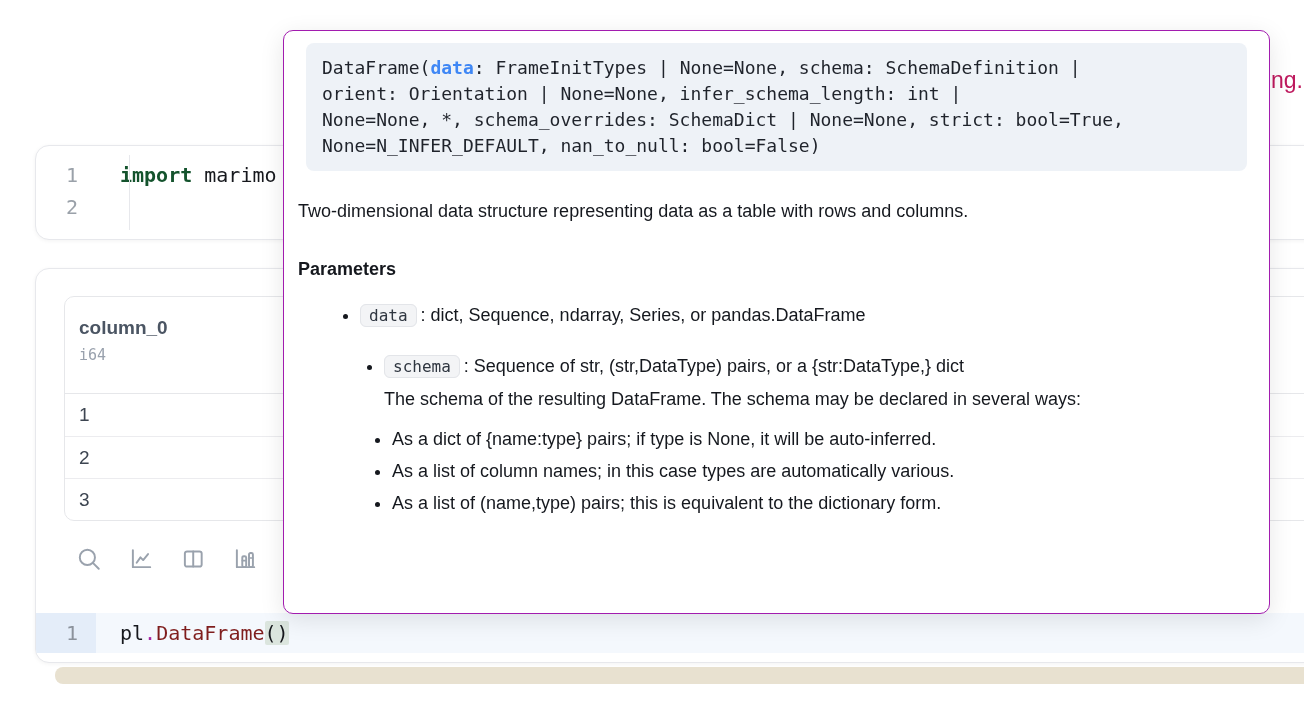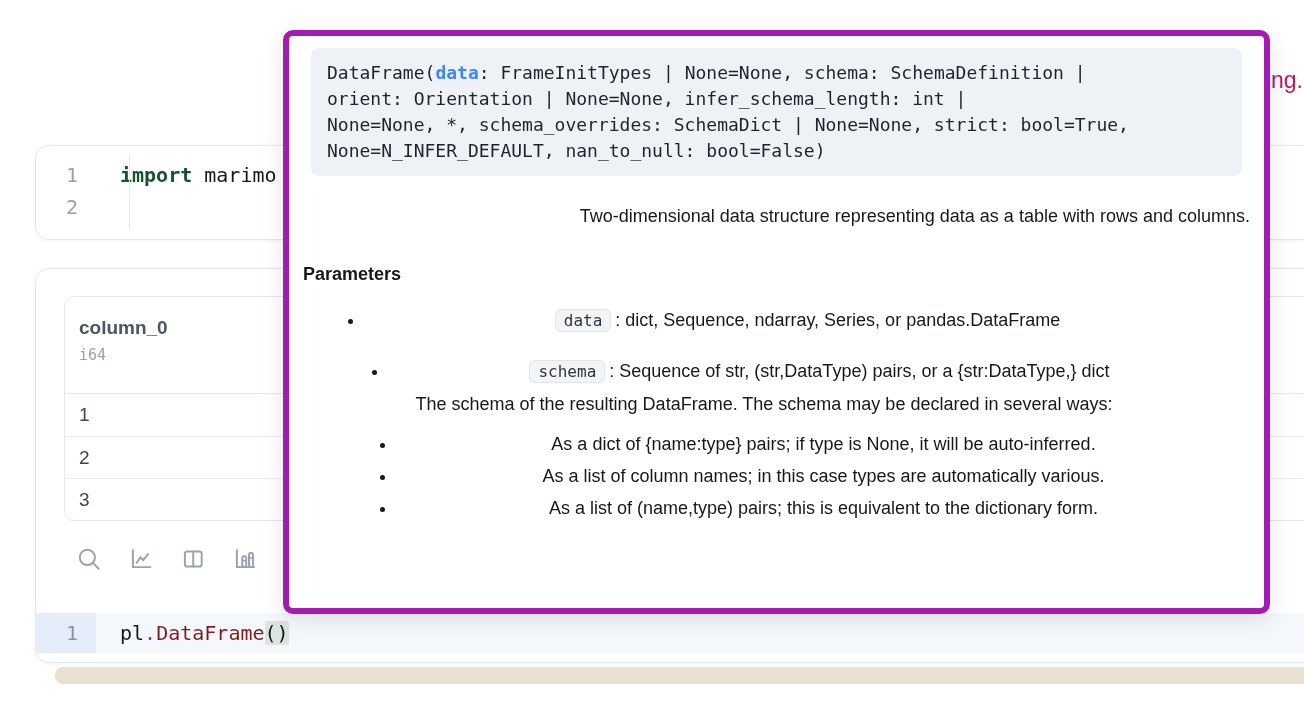--- a/index.html
+++ b/index.html
@@ -52,32 +52,32 @@
   .tok-meth { color:#7f1d1d; }
   .tok-paren { color:#16181d; background:#dbe5de; border-radius:2px; }
 
   
   .console { position:absolute; left:55px; top:667px; width:1249px; height:17px;
              background:#e8e1d0; border-radius:8px 0 0 8px; }
 
   
   .tooltip {
     position:absolute; left:283px; top:30px; width:987px; height:584px;
-    background:#fff; border:6px solid #a21caf; border-radius:10px;
+    background:#fff; border:1px solid #a21caf; border-radius:10px;
     box-shadow:0 6px 24px rgba(0,0,0,.10); overflow:hidden; z-index:10;
     padding:0 14px;
   }
   .sig {
     margin:12px 8px 0; background:#eef2f7; border-radius:8px; padding:12px 16px;
     font-family:"DejaVu Sans Mono", monospace; font-size:18px; line-height:26px; color:#1f232b;
   }
   .sig-param { color:#3f87f5; font-weight:bold; }
-  .doc-desc { margin-top:24px; font-size:18px; line-height:32px; color:#15181e;text-align:right; }
+  .doc-desc { margin-top:24px; font-size:18px; line-height:32px; color:#15181e; }
   .params-h { margin-top:26px; font-size:18px; line-height:32px; font-weight:bold; color:#15181e; }
-  ul.params { margin-top:14px; padding-left:62px; list-style:disc; font-size:18px; line-height:32px; color:#15181e;text-align:center; }
+  ul.params { margin-top:14px; padding-left:62px; list-style:disc; font-size:18px; line-height:32px; color:#15181e; }
   li.param-2 { margin-top:18px;margin-left:24px; }
   .param-desc { max-width:750px; }
   .chip {
     font-family:"DejaVu Sans Mono", monospace; font-size:16px; background:#f3f4f6;
     border:1px solid #e3e5e9; border-radius:6px; padding:1px 8px; color:#2f3640; margin:0 4px 0 0;
   }
   .chip-mid { margin:0 4px; }
   ul.ways { margin-top:8px; padding-left:8px; list-style:disc; }
 </style>
 </head>

